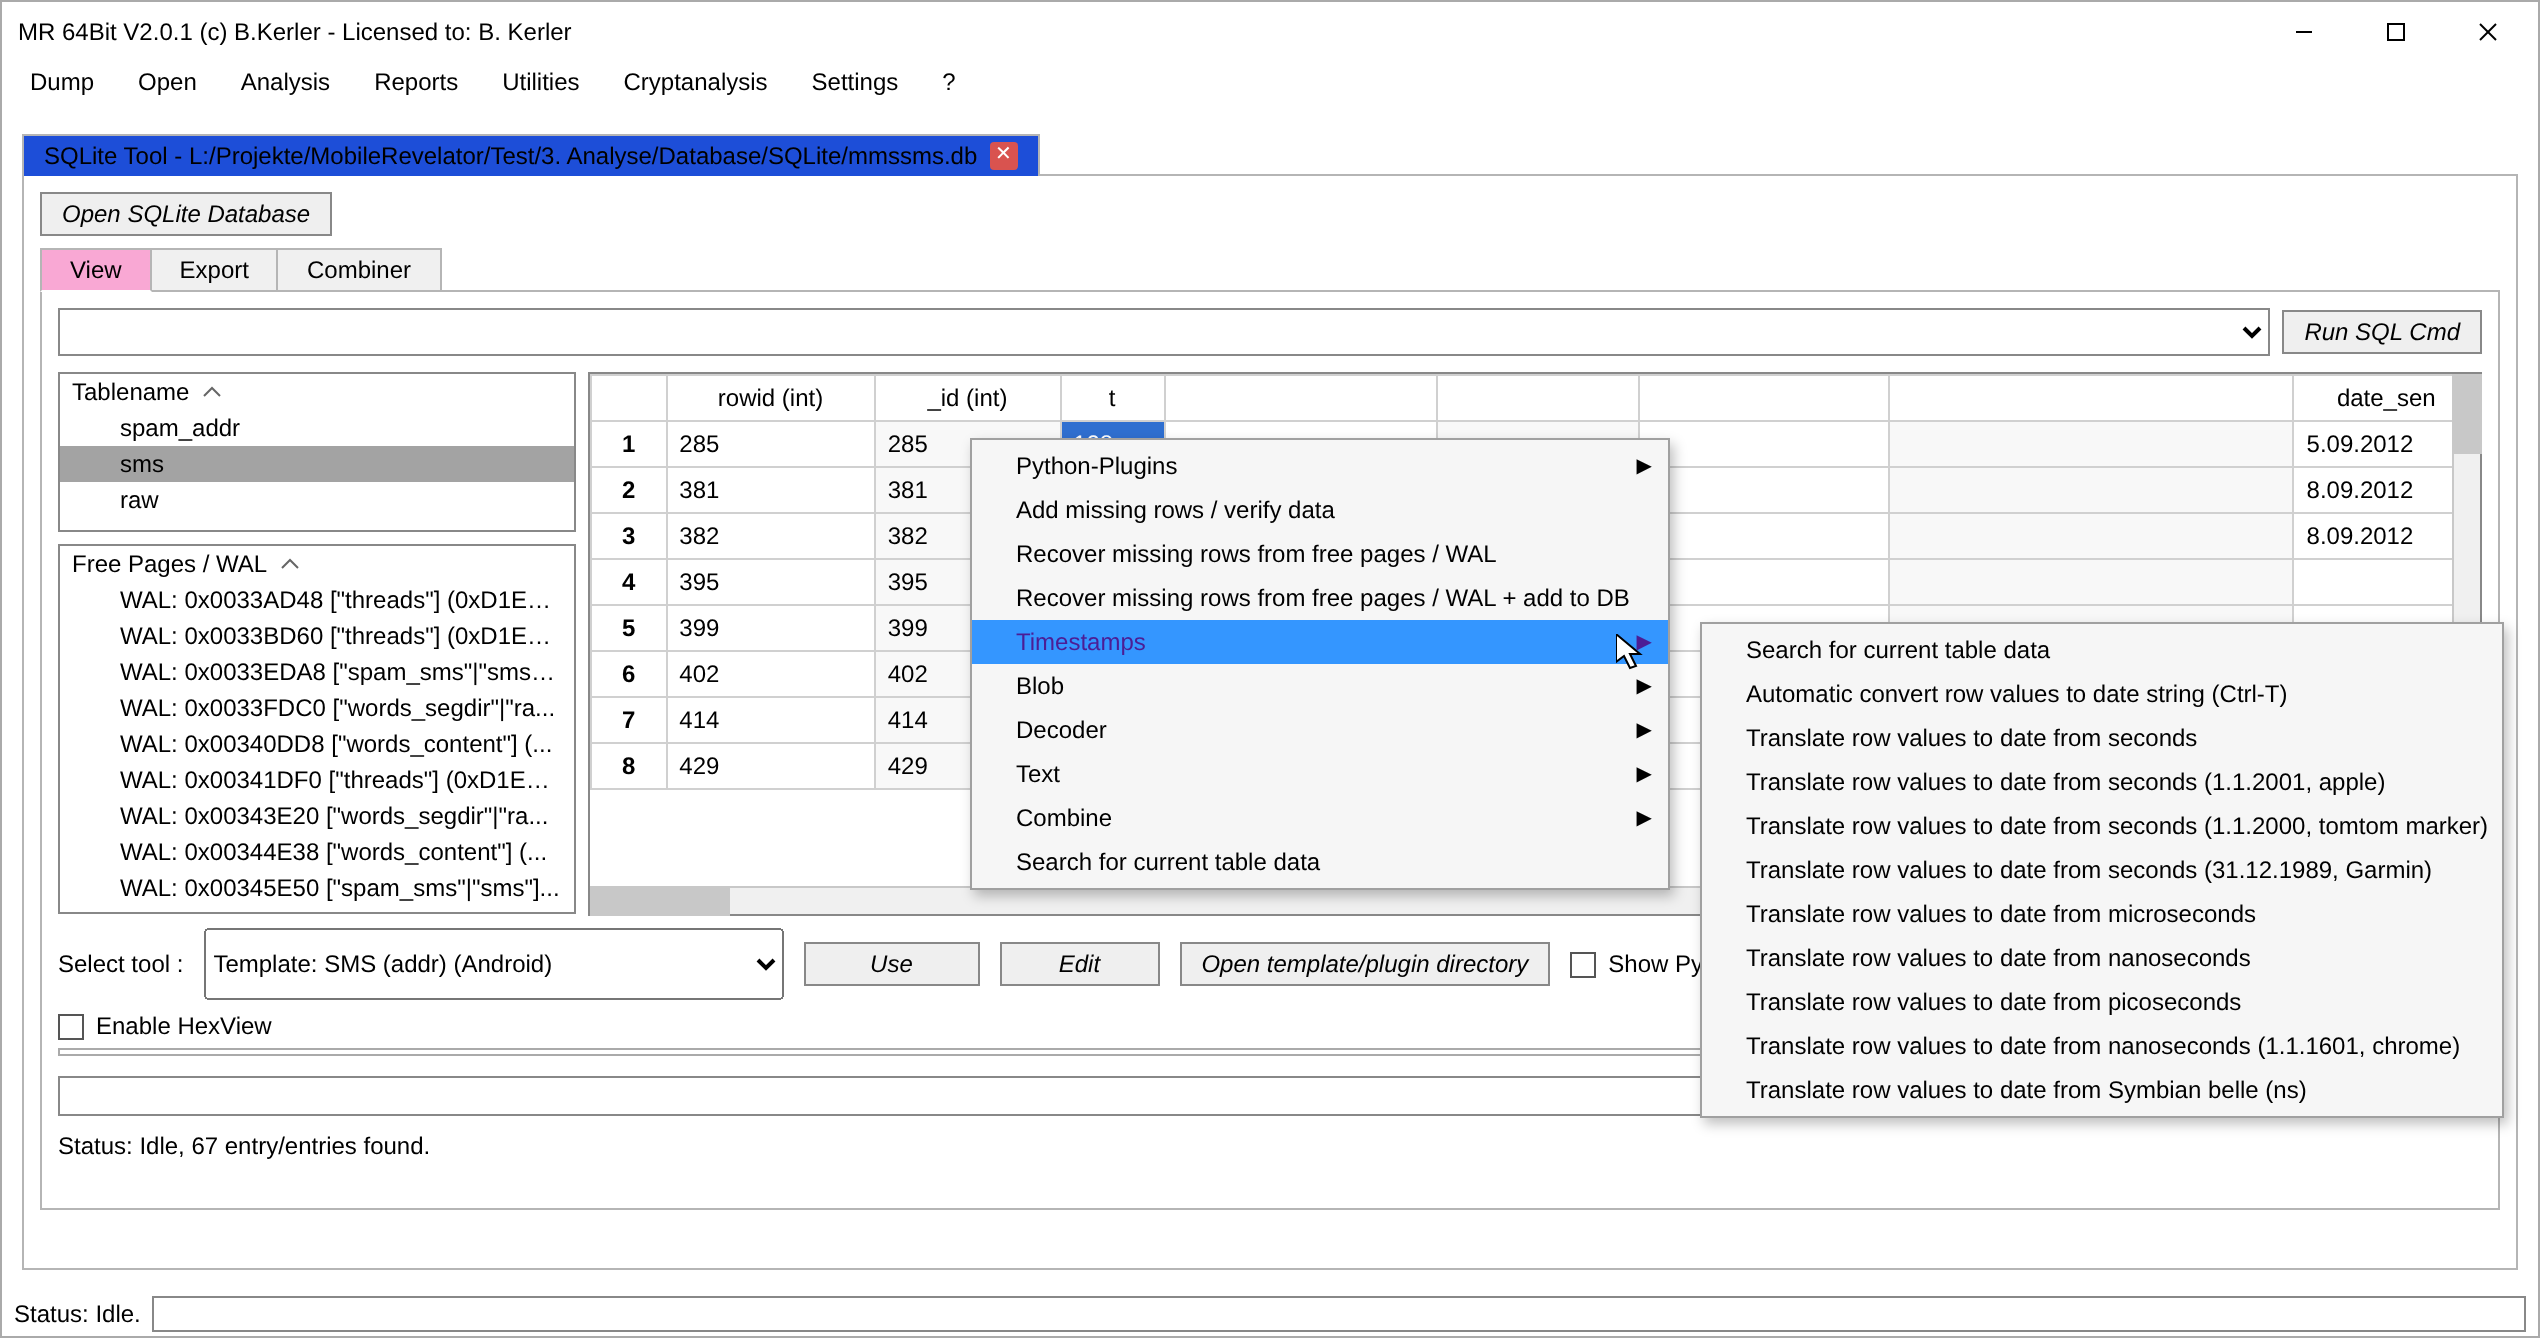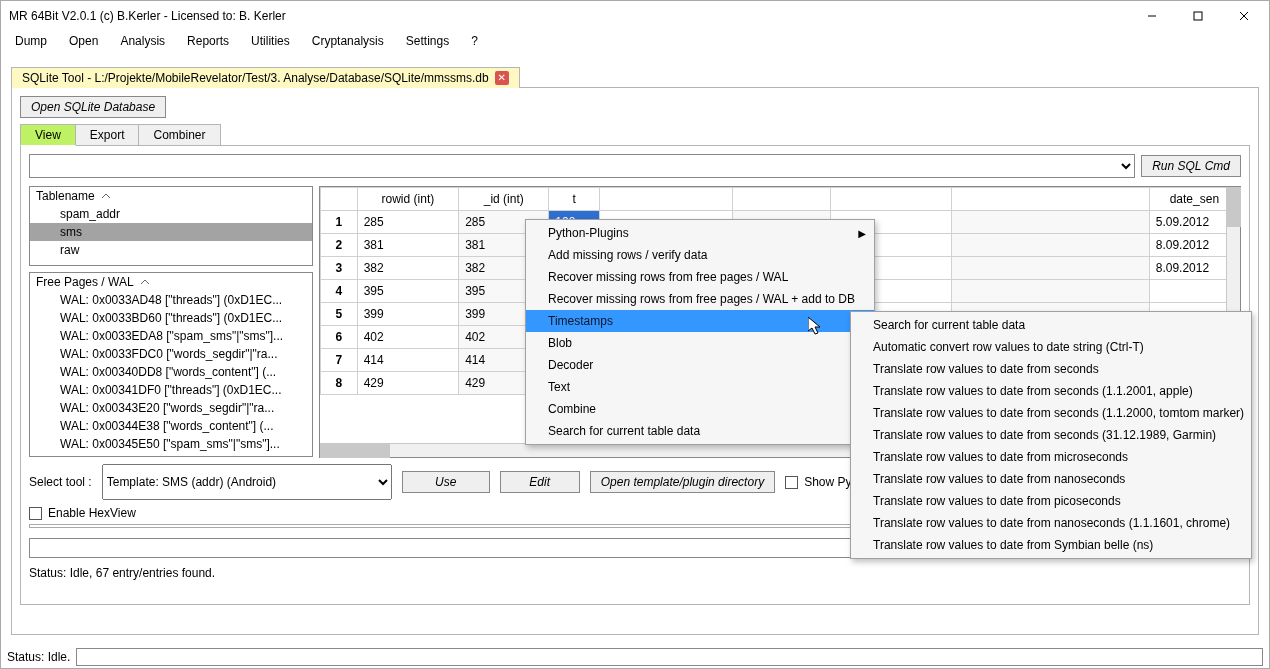--- a/index.html
+++ b/index.html
@@ -24,49 +24,49 @@
   .titlebar .ctrl { width:46px; height:29px; display:flex; align-items:center; justify-content:center; }
   .menubar {
     height:24px; display:flex; align-items:center; gap:14px; padding:0 8px 4px 10px;
   }
   .menubar .menuitem { padding:2px 4px; cursor:default; }
   .content { padding:8px 10px; }
 
   .tabstrip { display:flex; align-items:flex-end; height:24px; }
   .tabstrip .tab {
     border:1px solid #b5b5b5; border-bottom:none;
-    padding:3px 10px; background:#fef9c3; margin-right:-1px;
+    padding:3px 10px; background:#1d4ed8; margin-right:-1px;
     display:flex; align-items:flex-start; gap:6px;
     position:relative; top:1px;
   }
   .close-x { display:inline-flex; width:14px; height:14px; background:#d9534f; color:#fff; align-items:center; justify-content:center; font-size:10px; border-radius:2px; line-height:1; }
   .panel { border:1px solid #b5b5b5; padding:8px; }
 
   .btn {
     border:1px solid #888; background:#efefef; padding:3px 10px;
     font-size:12px; font-family:inherit; cursor:default;font-style:italic;
   }
 
   .inner-tabs { display:flex; margin-top:6px; }
   .inner-tabs .itab {
     border:1px solid #b5b5b5; padding:3px 14px;
     background:#f0f0f0; font-size:12px;
     margin-right:-1px;
   }
-  .inner-tabs .itab.active { background:#bef264; border-bottom-color:#fff; position:relative; z-index:2; }
+  .inner-tabs .itab.active { background:#f9a8d4; border-bottom-color:#fff; position:relative; z-index:2; }
   .inner-panel { border:1px solid #b5b5b5; margin-top:-1px; padding:8px; position:relative; }
   .row { display:flex; align-items:center; gap:6px; }
 
   .sql-row select {
     flex:1; height:24px; font-family:inherit; font-size:12px;
     border:1px solid #888; background:#fff;
   }
 
   .split { display:flex; margin-top:8px; gap:6px; }
-  .leftcol { width:284px; display:flex; flex-direction:column; gap:6px; }
+  .leftcol { width:259px; display:flex; flex-direction:column; gap:6px; }
   .listbox {
     border:1px solid #888; background:#fff; overflow:auto;
   }
   .lbhead { padding:2px 6px; font-size:12px; display:flex; align-items:center; gap:6px; }
   .lbhead svg { }
   .lbitems { }
   .lbitem { padding:2px 6px 2px 30px; white-space:nowrap; overflow:hidden; text-overflow:ellipsis; }
   .lbitem.selected { background:#a3a3a3; }
 
   .rightcol { flex:1; border:1px solid #888; position:relative; background:#fff; }
@@ -99,21 +99,21 @@
   .ctxmenu {
     position:absolute; background:#f6f6f6;
     border:1px solid #a0a0a0;
     box-shadow:2px 3px 6px rgba(0,0,0,0.25);
     padding:2px 0;
   }
   .ctxmenu .mrow {
     display:flex; align-items:center; height:22px;
     padding:0 24px 0 22px; position:relative; white-space:nowrap;
   }
-  .ctxmenu .mrow.highlight { background:#3496ff; color:#0f172a; }
+  .ctxmenu .mrow.highlight { background:#3496ff; color:#4c1d95; }
   .ctxmenu .mrow .arrow { position:absolute; right:8px; font-size:10px; }
   .cursor-img { position:absolute; pointer-events:none; z-index:1000; }
 </style>
 </head>
 <body>
 
 <div class="window">
 
   <div class="titlebar">
     <span class="title">MR 64Bit V2.0.1 (c) B.Kerler - Licensed to: B. Kerler</span>
@@ -362,21 +362,21 @@
         <div class="status-inner">Status: Idle, 67 entry/entries found.</div>
       </div>
     </div>
   </div>
 
   <div class="statusbar">
     <span>Status: Idle.</span>
     <div class="sunk"></div>
   </div>
 
-  <div class="ctxmenu" id="ctxmenu1" style="left:524px; top:218px; width:350px;">
+  <div class="ctxmenu" id="ctxmenu1" style="left:484px; top:218px; width:350px;">
       <div class="mrow">Python-Plugins<span class="arrow">▶</span></div>
       <div class="mrow">Add missing rows / verify data</div>
       <div class="mrow">Recover missing rows from free pages / WAL</div>
       <div class="mrow">Recover missing rows from free pages / WAL + add to DB</div>
       <div class="mrow highlight">Timestamps<span class="arrow">▶</span></div>
       <div class="mrow">Blob<span class="arrow">▶</span></div>
       <div class="mrow">Decoder<span class="arrow">▶</span></div>
       <div class="mrow">Text<span class="arrow">▶</span></div>
       <div class="mrow">Combine<span class="arrow">▶</span></div>
       <div class="mrow">Search for current table data</div>

